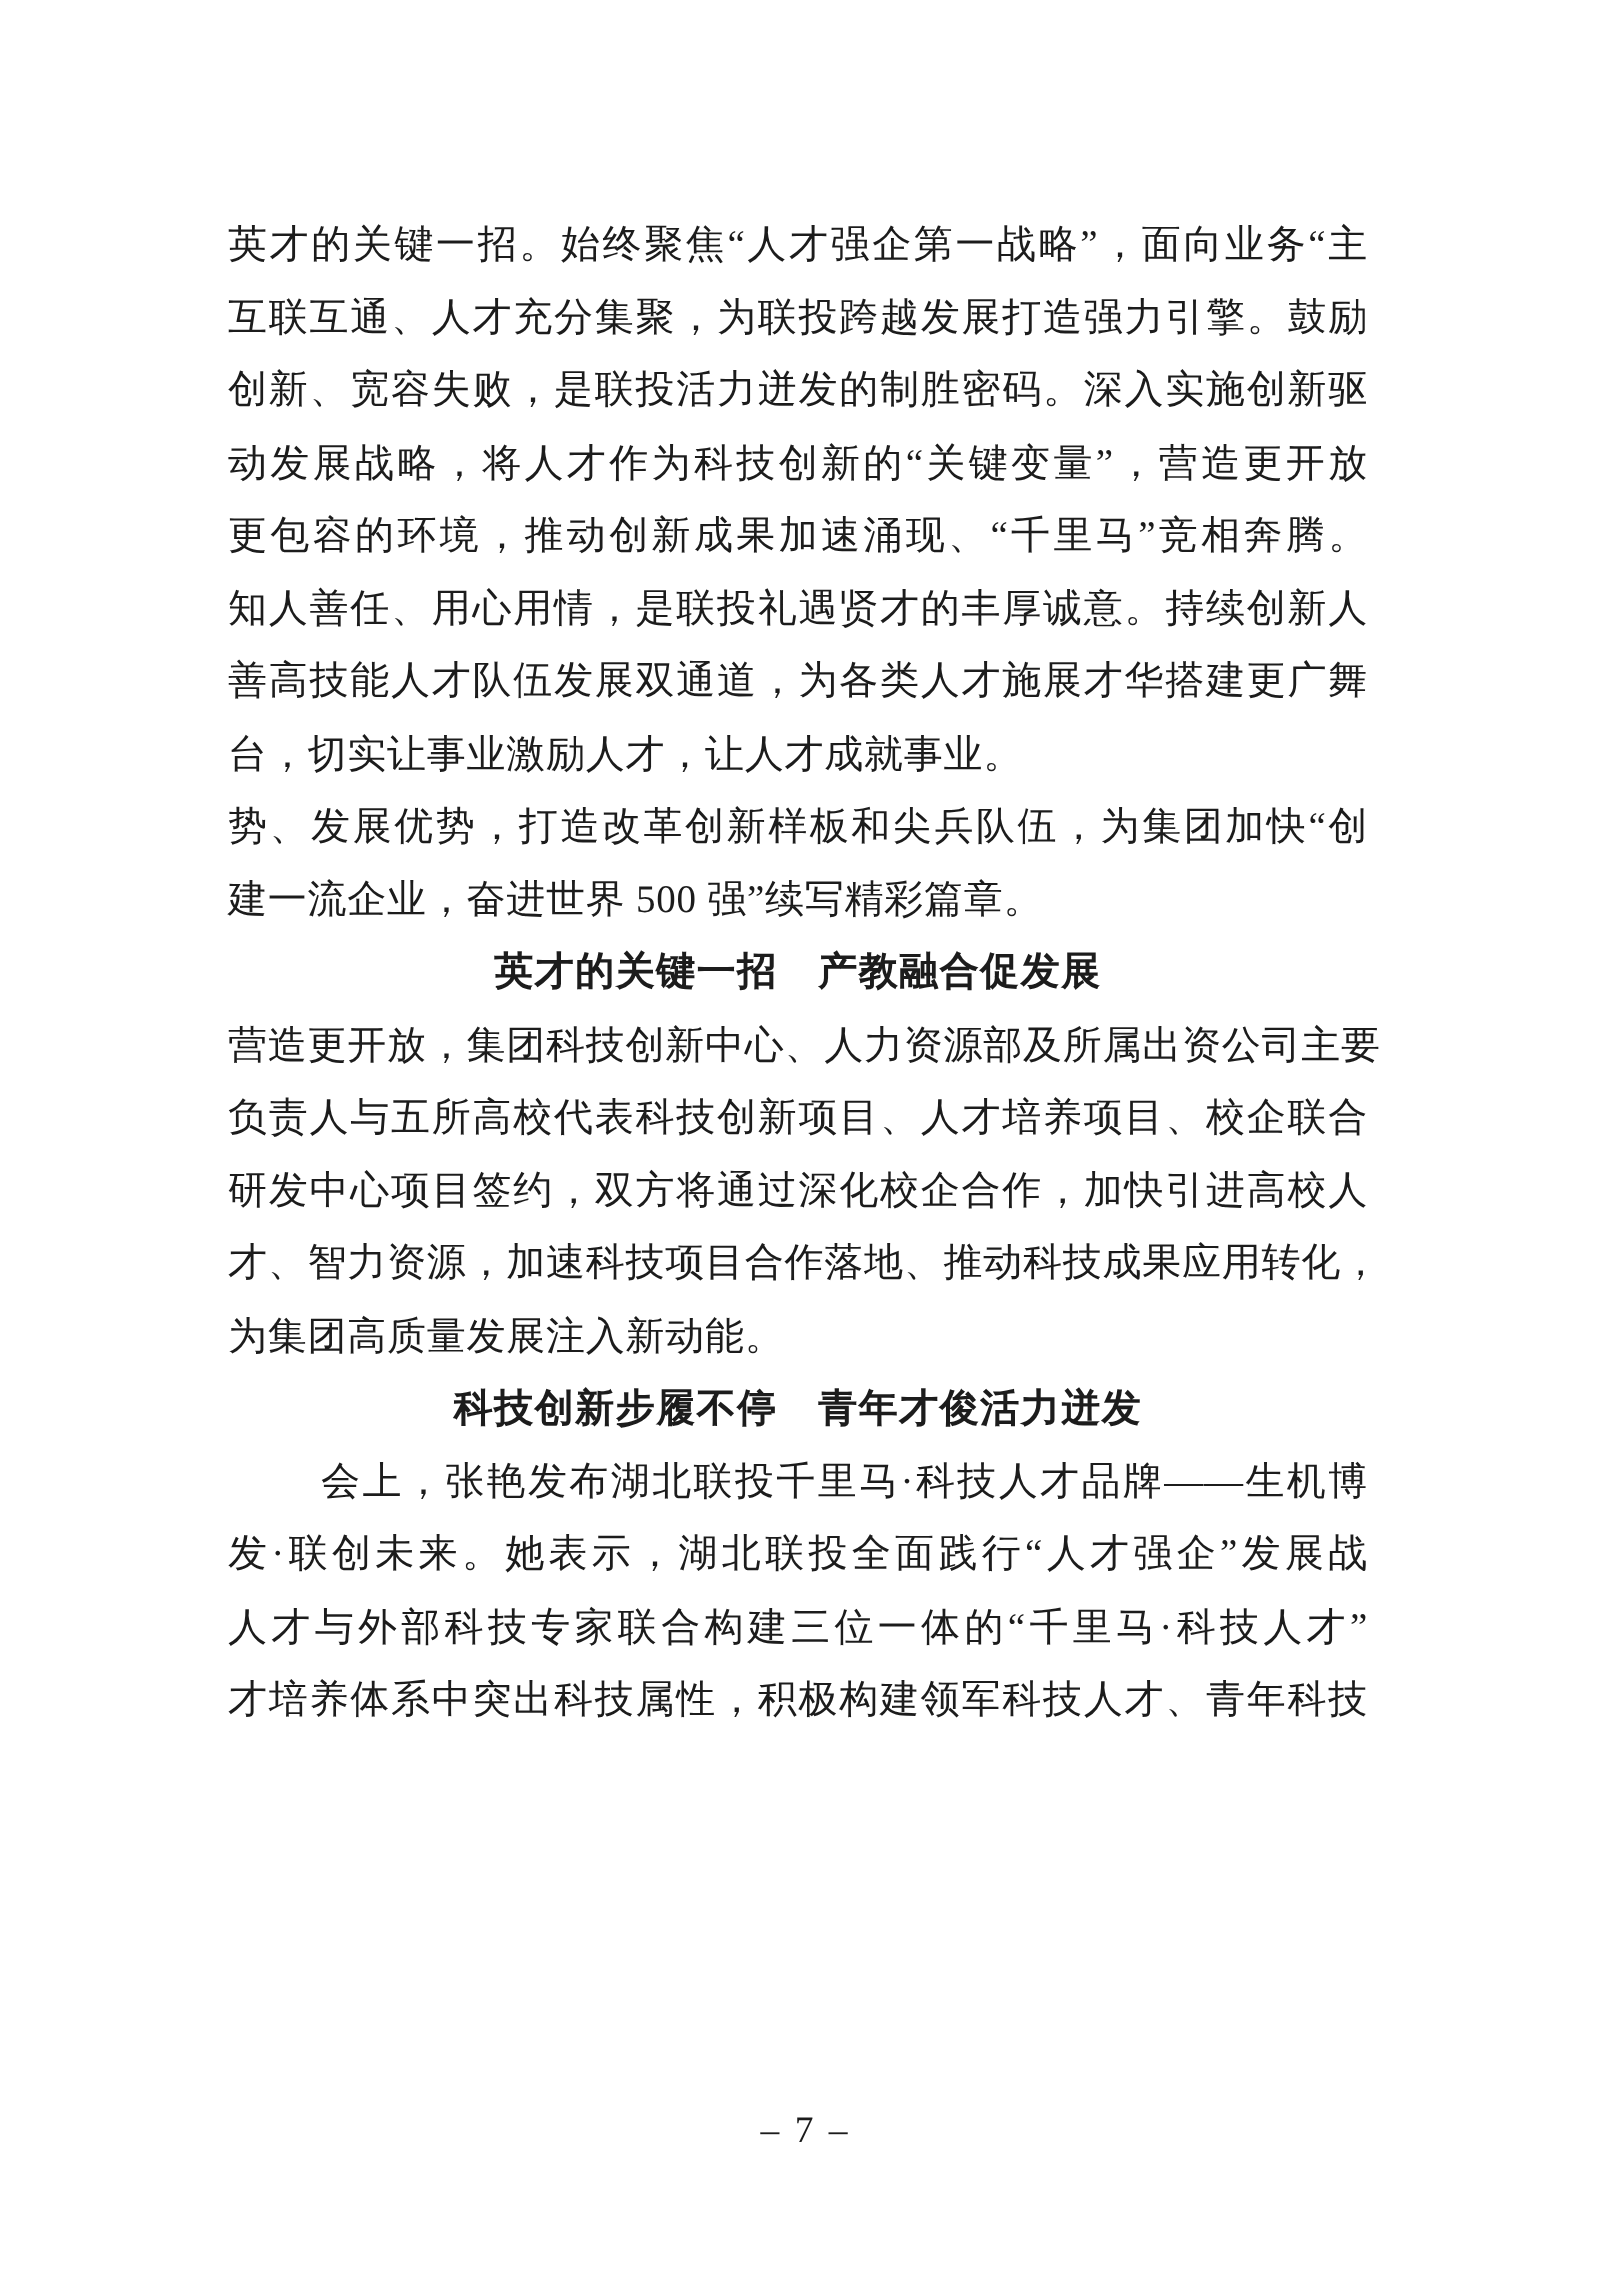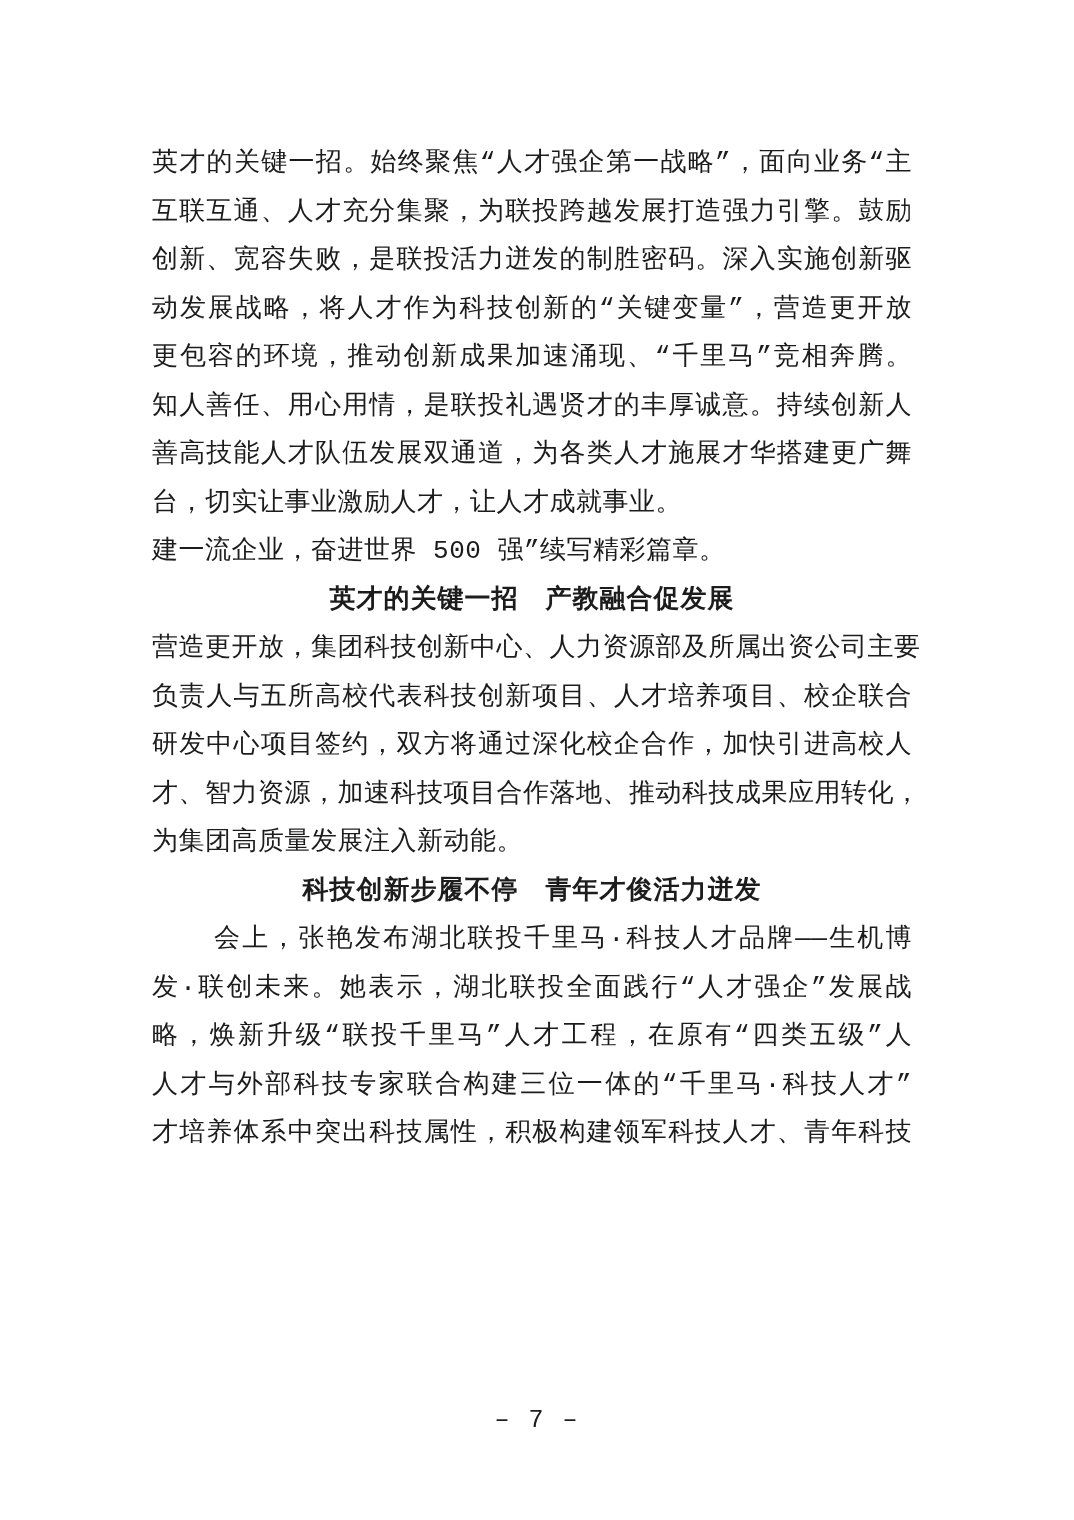--- a/index.html
+++ b/index.html
@@ -6,21 +6,21 @@
     margin: 0;
     padding: 0;
     background: #e8e8e8;
   }
   .page {
     position: relative;
     width: 1074px;
     height: 1520px;
     margin: 0 auto;
     background: #ffffff;
-    font-family: Liberation Mono, monospace;
+    font-family: Liberation Serif, serif;
     color: #1c1c1c;
     overflow: hidden;
   }
   .doc-body {
     position: absolute;
     left: 152px;
     top: 139px;
     width: 760px;
   }
   .line {
@@ -62,28 +62,28 @@
 <div class="page">
   <div class="doc-body" id="doc-body">
       <div class="line">英才的关键一招。始终聚焦“人才强企第一战略”，面向业务“主</div>
       <div class="line">互联互通、人才充分集聚，为联投跨越发展打造强力引擎。鼓励</div>
       <div class="line">创新、宽容失败，是联投活力迸发的制胜密码。深入实施创新驱</div>
       <div class="line">动发展战略，将人才作为科技创新的“关键变量”，营造更开放</div>
       <div class="line">更包容的环境，推动创新成果加速涌现、“千里马”竞相奔腾。</div>
       <div class="line">知人善任、用心用情，是联投礼遇贤才的丰厚诚意。持续创新人</div>
       <div class="line">善高技能人才队伍发展双通道，为各类人才施展才华搭建更广舞</div>
       <div class="line end">台，切实让事业激励人才，让人才成就事业。</div>
+      <div class="line">势、发展优势，打造改革创新样板和尖兵队伍，为集团加快“创</div>
       <div class="line end">建一流企业，奋进世界 500 强”续写精彩篇章。</div>
       <div class="line heading">英才的关键一招　产教融合促发展</div>
       <div class="line">营造更开放，集团科技创新中心、人力资源部及所属出资公司主要</div>
       <div class="line">负责人与五所高校代表科技创新项目、人才培养项目、校企联合</div>
       <div class="line">研发中心项目签约，双方将通过深化校企合作，加快引进高校人</div>
       <div class="line">才、智力资源，加速科技项目合作落地、推动科技成果应用转化，</div>
       <div class="line end">为集团高质量发展注入新动能。</div>
       <div class="line heading">科技创新步履不停　青年才俊活力迸发</div>
       <div class="line indent">会上，张艳发布湖北联投千里马·科技人才品牌——生机博</div>
       <div class="line">发·联创未来。她表示，湖北联投全面践行“人才强企”发展战</div>
-      <div class="line">略，焕新升级“联投千里马”人才工程，在原有“四类五级”人</div>
       <div class="line">人才与外部科技专家联合构建三位一体的“千里马·科技人才”</div>
       <div class="line">才培养体系中突出科技属性，积极构建领军科技人才、青年科技</div>
     </div>
   <div class="page-footer">– 7 –</div>
 </div>
 
 </body></html>

